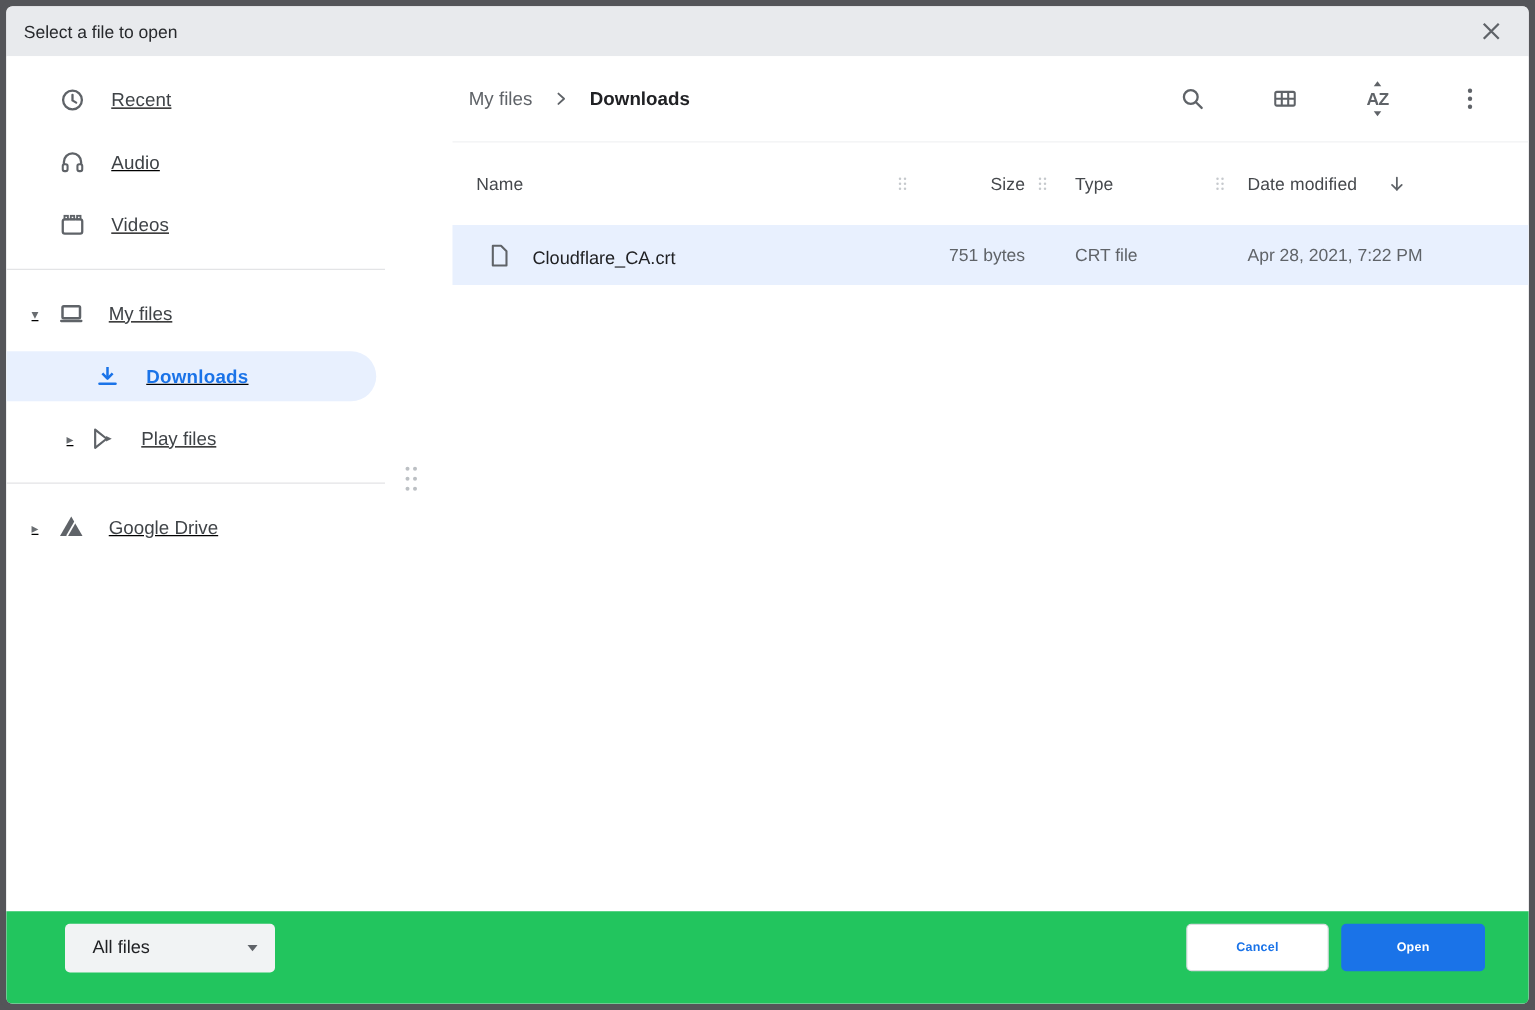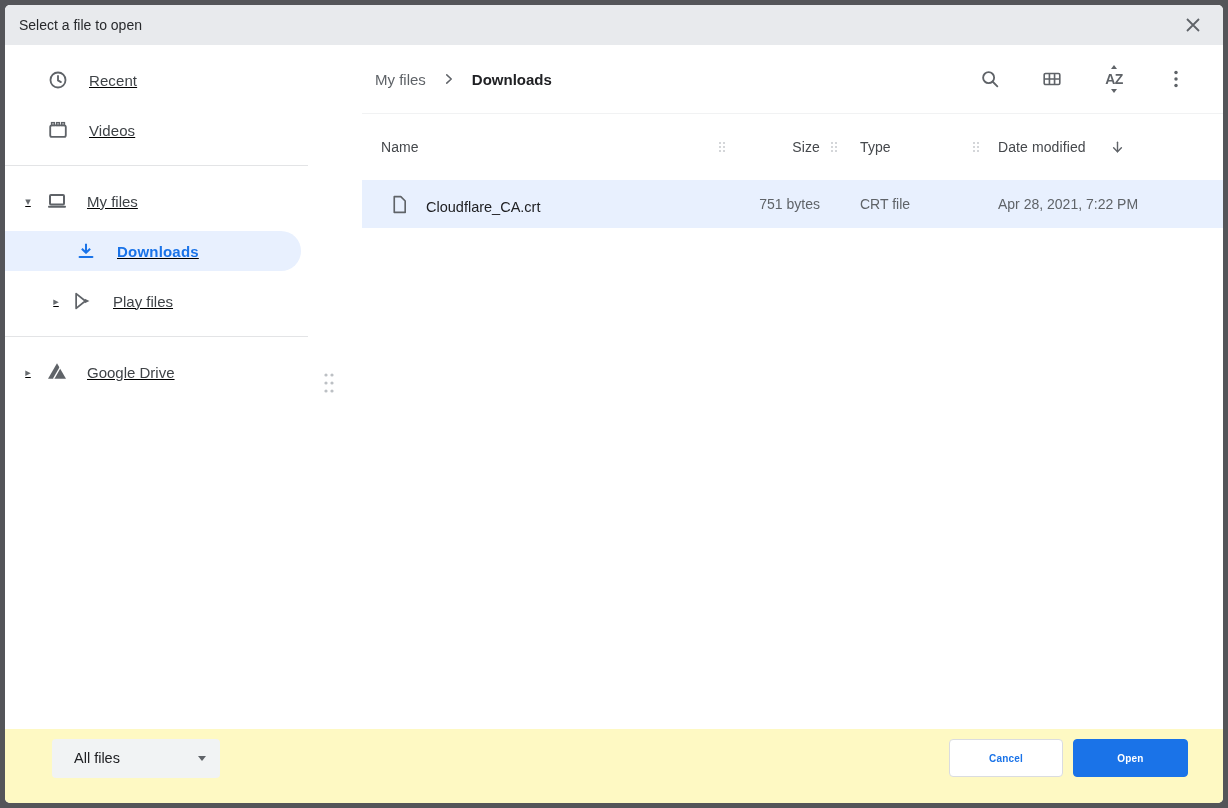--- a/index.html
+++ b/index.html
@@ -41,21 +41,21 @@
   
   .splitter{width:54px;flex:0 0 54px;position:relative;}
   .split-handle{position:absolute;left:14px;top:325px;cursor:col-resize;}
   
   .main{flex:1;display:flex;flex-direction:column;min-width:0;}
   .crumb-row{height:68px;flex:0 0 68px;display:flex;align-items:center;padding:0 24px 0 11px;}
   .crumbs{display:flex;align-items:center;flex:1;}
   .crumb{font-size:15px;color:#5f6368;padding:0 2px;cursor:pointer;}
   .crumb.current{color:#202124;font-weight:bold;cursor:default;}
   .crumb-sep{margin:0 12px;display:flex;align-items:center;}
-  .tools{display:flex;align-items:flex-start;gap:36px;padding-right:10px;}
+  .tools{display:flex;align-items:flex-start;gap:48px;padding-right:10px;}
   .tool-btn{width:26px;height:26px;display:flex;align-items:center;justify-content:center;cursor:pointer;}
   .az{position:relative;font-size:14px;font-weight:bold;color:#5f6368;line-height:1;letter-spacing:-.5px;}
   .az:before,.az:after{content:"";position:absolute;left:50%;transform:translateX(-50%);
     border-left:3.5px solid transparent;border-right:3.5px solid transparent;}
   .az:before{top:-7px;border-bottom:4px solid #5f6368;}
   .az:after{bottom:-7px;border-top:4px solid #5f6368;}
   .main-divider{height:1px;background:#f1f2f3;}
   .grid{display:grid;grid-template-columns:352px 16px 90px 28px 116px 24px auto;align-items:center;}
   .thead{height:66px;flex:0 0 66px;}
   .th{font-size:14px;color:#45484c;letter-spacing:.1px;}
@@ -64,21 +64,21 @@
   .th.type{padding-left:12px;}
   .th.date{padding-left:10px;display:flex;align-items:center;gap:23px;}
   .col-handle{display:flex;justify-content:center;cursor:col-resize;}
   .frow{height:48px;flex:0 0 48px;background:#e8f0fe;cursor:pointer;}
   .fcell-name{display:flex;align-items:flex-end;padding-left:27px;}
   .fname{margin-left:16px;font-size:14.5px;color:#202124;}
   .fsize{text-align:right;font-size:14px;color:#5f6368;}
   .ftype{padding-left:12px;font-size:14px;color:#5f6368;}
   .fdate{padding-left:10px;font-size:14px;color:#5f6368;}
   
-  .bottombar{height:74px;flex:0 0 74px;display:flex;align-items:center;padding:0 35px 16px 47px;background:#fef9c3;}
+  .bottombar{height:74px;flex:0 0 74px;display:flex;align-items:center;padding:0 35px 16px 47px;background:#22c55e;}
   .filetype{
     width:168px;height:39px;background:#f1f3f4;border-radius:4px;border:none;
     display:flex;align-items:center;padding:0 14px 0 22px;cursor:pointer;
   }
   .filetype .val{flex:1;font-size:14.5px;color:#202124;}
   .caret{width:0;height:0;border-left:4.5px solid transparent;border-right:4.5px solid transparent;border-top:5px solid #5f6368;}
   .spacer{flex:1;}
   .btn{height:38px;border-radius:4px;font-size:10px;font-weight:bold;letter-spacing:.2px;
     display:flex;align-items:center;justify-content:center;cursor:pointer;font-family:"Liberation Sans",sans-serif;}
   .btn.cancel{width:114px;background:#fff;border:1px solid #dadce0;color:#1a73e8;margin-right:10px;}
@@ -106,20 +106,30 @@
       <div class="side-item">
         <span class="ico">
           <svg width="22" height="22" viewBox="0 0 24 24">
               <circle cx="12" cy="12" r="8.2" fill="none" stroke="#5f6368" stroke-width="2"></circle>
               <path d="M12 7.5 V12.4 L15.2 14.3" fill="none" stroke="#5f6368" stroke-width="2" stroke-linecap="round"></path>
             </svg>
         </span>
         <span class="lbl">Recent</span>
       </div>
 
+      <div class="side-item">
+        <span class="ico">
+          <svg width="22" height="22" viewBox="0 0 24 24">
+              <path d="M4.5 14 v-2.5 a7.5 7.5 0 0 1 15 0 V14" fill="none" stroke="#5f6368" stroke-width="2"></path>
+              <rect x="3.5" y="13.5" width="4.2" height="6" rx="1.6" fill="none" stroke="#5f6368" stroke-width="1.8"></rect>
+              <rect x="16.3" y="13.5" width="4.2" height="6" rx="1.6" fill="none" stroke="#5f6368" stroke-width="1.8"></rect>
+            </svg>
+        </span>
+        <span class="lbl">Audio</span>
+      </div>
 
 
       <div class="side-item">
         <span class="ico">
           <svg width="22" height="22" viewBox="0 0 24 24">
               <rect x="3.5" y="7" width="17" height="12.5" rx="1.8" fill="none" stroke="#5f6368" stroke-width="2"></rect>
               <rect x="5" y="4" width="3" height="3" fill="none" stroke="#5f6368" stroke-width="1.6"></rect>
               <rect x="10.5" y="4" width="3" height="3" fill="none" stroke="#5f6368" stroke-width="1.6"></rect>
               <rect x="16" y="4" width="3" height="3" fill="none" stroke="#5f6368" stroke-width="1.6"></rect>
             </svg>

